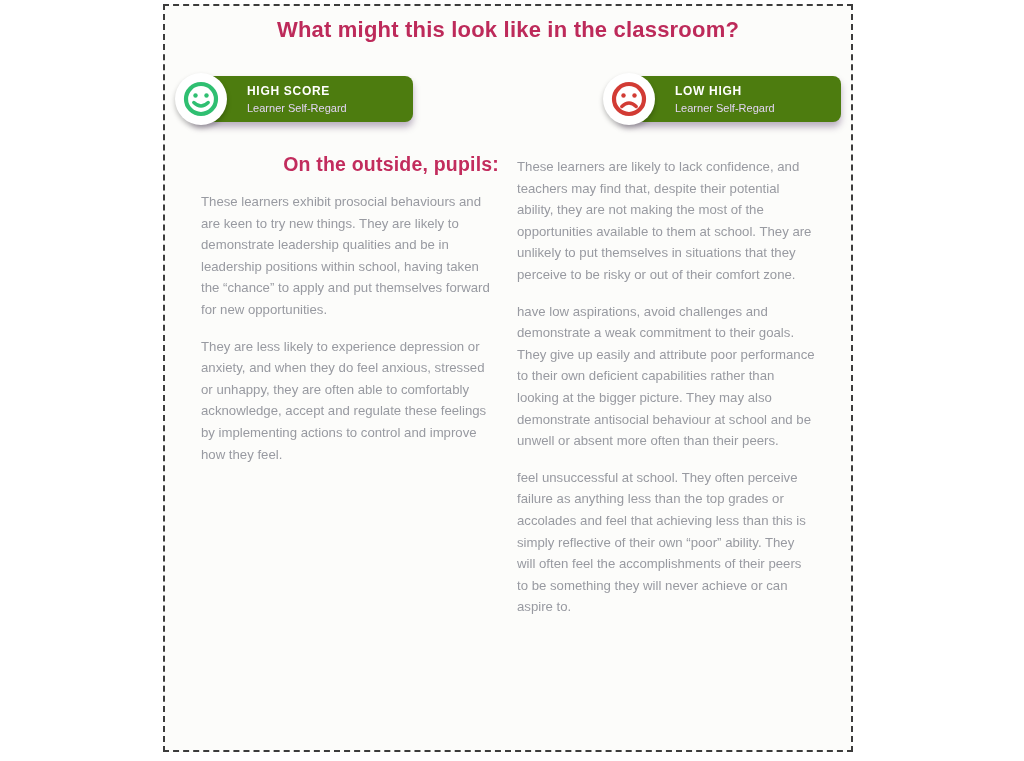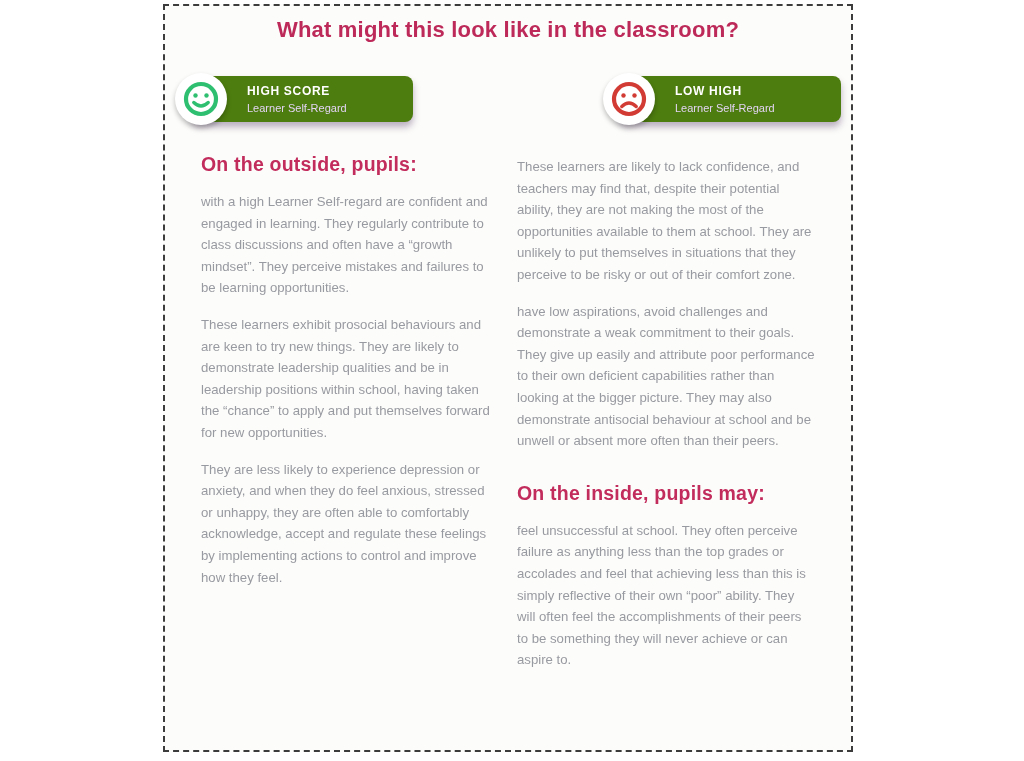--- a/index.html
+++ b/index.html
@@ -92,20 +92,21 @@
   }
   .col {
     width: 299px;
   }
   .col-heading {
     color: #c22c5d;
     font-size: 19.5px;
     font-weight: bold;
     margin: 30px 0 4px 0;
     letter-spacing: 0.2px;
+    text-align: right;
   }
   .col-heading.first {
     margin-top: 12px;
   }
   .body-paragraph {
     color: #989aa1;
     font-size: 13.2px;
     line-height: 21.6px;
     margin: 15px 0 0 0;
   }
@@ -149,28 +150,26 @@
           <div class="badge-sub">Learner Self-Regard</div>
         </div>
       </div>
 
     </div>
 
     <div class="cols">
 
       <div class="col">
         <h2 class="col-heading first">On the outside, pupils:</h2>
-        <p class="body-paragraph">with a high Learner Self-regard are confident and engaged in learning. They regularly contribute to class discussions and often have a “growth mindset”. They perceive mistakes and failures to be learning opportunities.</p>
         <p class="body-paragraph">These learners exhibit prosocial behaviours and are keen to try new things. They are likely to demonstrate leadership qualities and be in leadership positions within school, having taken the “chance” to apply and put themselves forward for new opportunities.</p>
         <p class="body-paragraph">They are less likely to experience depression or anxiety, and when they do feel anxious, stressed or unhappy, they are often able to comfortably acknowledge, accept and regulate these feelings by implementing actions to control and improve how they feel.</p>
       </div>
 
       <div class="col">
         <p class="body-paragraph">These learners are likely to lack confidence, and teachers may find that, despite their potential ability, they are not making the most of the opportunities available to them at school. They are unlikely to put themselves in situations that they perceive to be risky or out of their comfort zone.</p>
         <p class="body-paragraph">have low aspirations, avoid challenges and demonstrate a weak commitment to their goals. They give up easily and attribute poor performance to their own deficient capabilities rather than looking at the bigger picture. They may also demonstrate antisocial behaviour at school and be unwell or absent more often than their peers.</p>
-        <h2 class="col-heading">On the inside, pupils may:</h2>
         <p class="body-paragraph">feel unsuccessful at school. They often perceive failure as anything less than the top grades or accolades and feel that achieving less than this is simply reflective of their own “poor” ability. They will often feel the accomplishments of their peers to be something they will never achieve or can aspire to.</p>
       </div>
 
     </div>
 
   </div>
 </div>
 
 </body></html>

